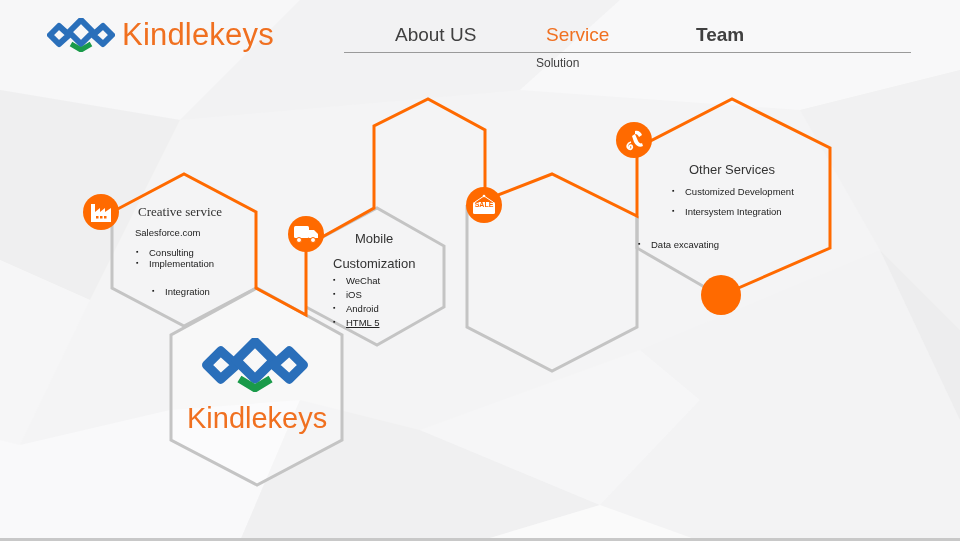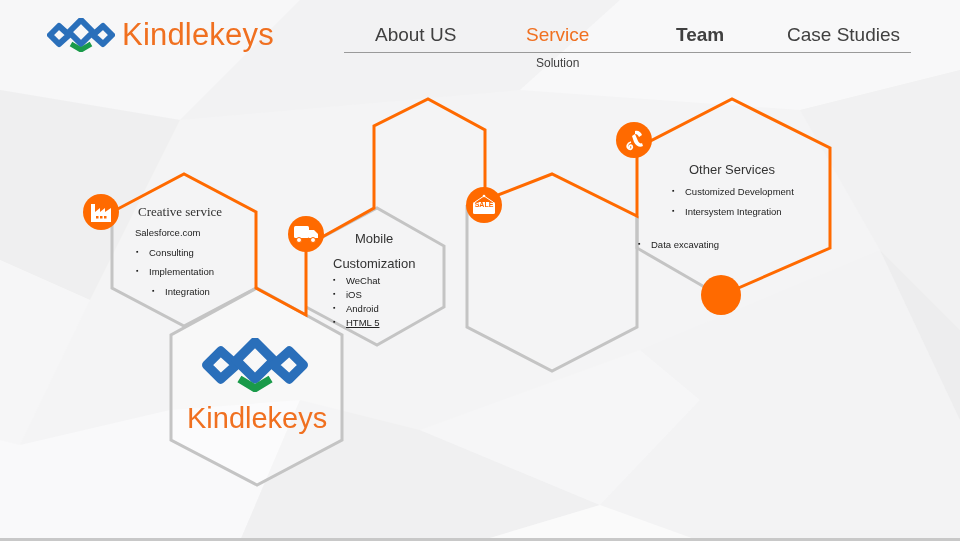--- a/index.html
+++ b/index.html
@@ -2,21 +2,21 @@
 <html><head>
 <meta charset="utf-8">
 <style>
   html, body { margin:0; padding:0; }
   body { width:960px; height:541px; overflow:hidden; position:relative; background:#f5f5f6; font-family:"DejaVu Sans", "Liberation Sans", sans-serif; }
   .bg { position:absolute; left:0; top:0; width:960px; height:541px; z-index:0; }
   .layer { position:absolute; left:0; top:0; width:960px; height:541px; z-index:1; }
   .logo { position:absolute; left:47px; top:15px; height:40px; display:flex; align-items:center; z-index:3; }
   .logo-text { color:#f07020; font-size:31px; margin-left:7px; letter-spacing:0.2px; font-family:"Liberation Sans", sans-serif; }
   .nav { position:absolute; left:344px; top:22px; width:567px; height:30px; border-bottom:1px solid #9a9a9a; z-index:3; }
-  .nav-item { position:absolute; top:2px; font-size:19px; color:#404040; font-family:"Liberation Sans", sans-serif; cursor:pointer; white-space:nowrap; }
+  .nav-item { position:absolute; top:2px; font-size:19px; color:#404040; font-family:"Liberation Sans", sans-serif; cursor:pointer; white-space:nowrap;margin-left:20px; }
   .nav-item.active { color:#f07020; }
   .subnav { position:absolute; left:536px; top:56px; font-size:12px; color:#404040; font-family:Liberation Sans, sans-serif; z-index:3; cursor:pointer; }
   .txt { position:absolute; color:#333; font-family:"Liberation Sans", sans-serif; z-index:3; white-space:nowrap; }
   .title { font-size:13px; color:#333; }
   .small { font-size:9.5px; color:#222; }
   .bullet::before { content:"\25AA"; font-size:7px; position:absolute; left:-13px; top:1px; }
   .icon-circle { position:absolute; width:36px; height:36px; border-radius:50%; background:#ff6a00; z-index:4; display:flex; align-items:center; justify-content:center; }
   .big-logo { position:absolute; left:202px; top:338px; z-index:3; }
   .big-logo-text { position:absolute; left:187px; top:402px; font-size:29px; color:#f07020; font-family:"Liberation Sans", sans-serif; z-index:3; }
   .bottom-line { position:absolute; left:0; top:538px; width:960px; height:3px; background:#c8c8c8; z-index:2; }
@@ -68,36 +68,35 @@
     </g>
     <polyline points="24,26 34,32 44,26" fill="none" stroke="#1a9a4a" stroke-width="5"></polyline>
   </svg>
   <span class="logo-text">Kindlekeys</span>
 </div>
 
 <div class="nav">
   <span class="nav-item" style="left:31px;">About US</span>
   <span class="nav-item active" style="left:182px;">Service</span>
   <span class="nav-item" style="left:332px;font-weight:bold;">Team</span>
-  <span class="nav-item" style="left:443px;">Case Studies</span>
 </div>
 <div class="subnav">Solution</div>
 
 <div class="icon-circle" style="left:83px; top:194px;">
   <svg width="24" height="22" viewBox="0 0 24 22">
     <path d="M2,21 L2,3 L6,3 L6,11 L11,7 L11,11 L16,7 L16,11 L22,7 L22,21 Z" fill="#fff"></path>
     <rect x="7" y="15" width="2.5" height="2.5" fill="#ff6a00"></rect>
     <rect x="11" y="15" width="2.5" height="2.5" fill="#ff6a00"></rect>
     <rect x="15" y="15" width="2.5" height="2.5" fill="#ff6a00"></rect>
   </svg>
 </div>
 <div class="txt title" style="left:138px; top:204px;font-family:Liberation Serif, serif;">Creative service</div>
 <div class="txt small" style="left:135px; top:227px;">Salesforce.com</div>
 <div class="txt small bullet" style="left:149px; top:247px;">Consulting</div>
-<div class="txt small bullet" style="left:149px; top:266px;">Implementation</div>
+<div class="txt small bullet" style="left:149px; top:258px;">Implementation</div>
 <div class="txt small bullet" style="left:149px; top:286px;margin-left:16px;">Integration</div>
 
 <div class="icon-circle" style="left:288px; top:216px;">
   <svg width="26" height="20" viewBox="0 0 26 20">
     <rect x="1" y="2" width="15" height="12" rx="1.5" fill="#fff"></rect>
     <path d="M16,6 L21,6 L25,10 L25,14 L16,14 Z" fill="#fff"></path>
     <circle cx="6" cy="16" r="2.5" fill="#fff" stroke="#ff6a00" stroke-width="1"></circle>
     <circle cx="20" cy="16" r="2.5" fill="#fff" stroke="#ff6a00" stroke-width="1"></circle>
   </svg>
 </div>

